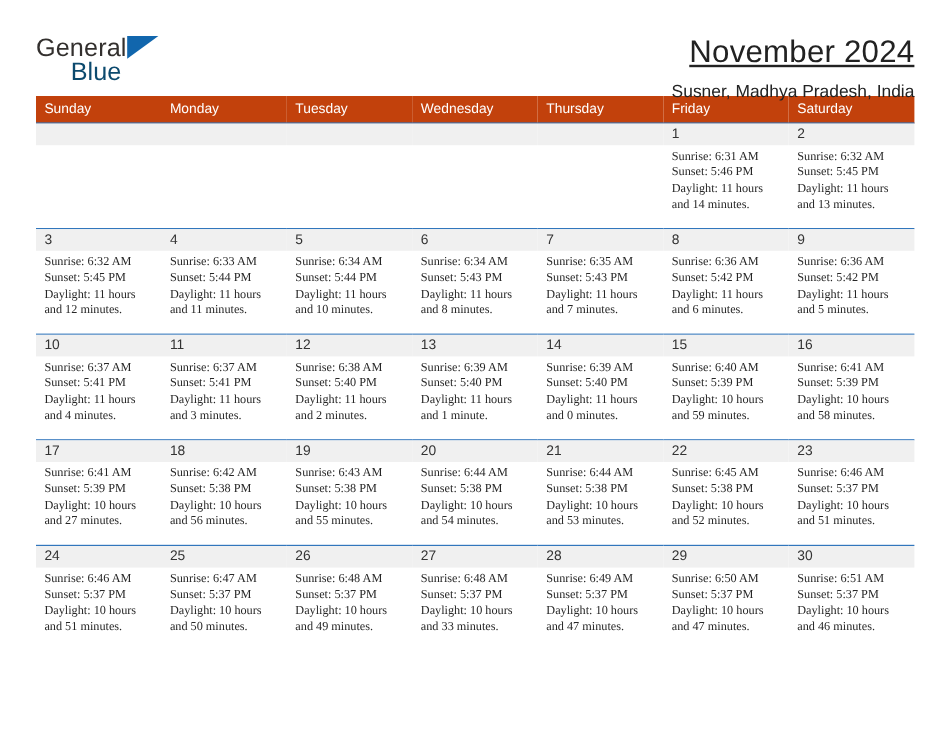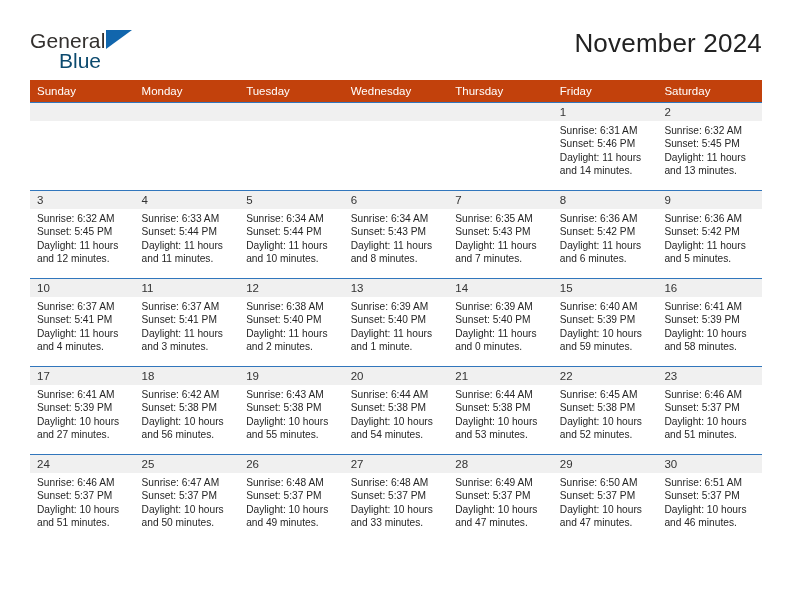--- a/index.html
+++ b/index.html
@@ -63,20 +63,21 @@
   .titles {
     text-align: right;
     padding-top: 0;
   }
   .cal-title {
     font-size: 26px;
     color: #222222;
     line-height: 30px;
     font-weight: normal;
     letter-spacing: 0.2px;
+    text-decoration: underline;
   }
   .cal-sub {
     font-size: 14.5px;
     color: #222222;
     line-height: 18px;
     margin-top: 10px;
   }
 
   
   .calendar {
@@ -118,36 +119,38 @@
     height: 18px;
     box-sizing: border-box;
     line-height: 12px;
   }
   .daynum.empty { color: transparent; }
   .info {
     padding: 3px 8px 0 7px;
     font-size: 10.2px;
     line-height: 13.4px;
     color: #262626;
+    font-family: Liberation Serif, serif;
   }
   .info div { white-space: normal; }
 </style>
 </head>
 <body>
 
 <div class="page">
 
   <div class="header">
     <div class="brand">
       <div class="brand-line1">General</div>
       <div class="brand-tri"></div>
       <div class="brand-line2">Blue</div>
     </div>
     <div class="titles">
       <div class="cal-title">November 2024</div>
+      <div class="cal-sub">Susner, Madhya Pradesh, India</div>
     </div>
   </div>
 
   <table class="calendar">
     <thead>
       <tr>
         <th>Sunday</th>
         <th>Monday</th>
         <th>Tuesday</th>
         <th>Wednesday</th>

